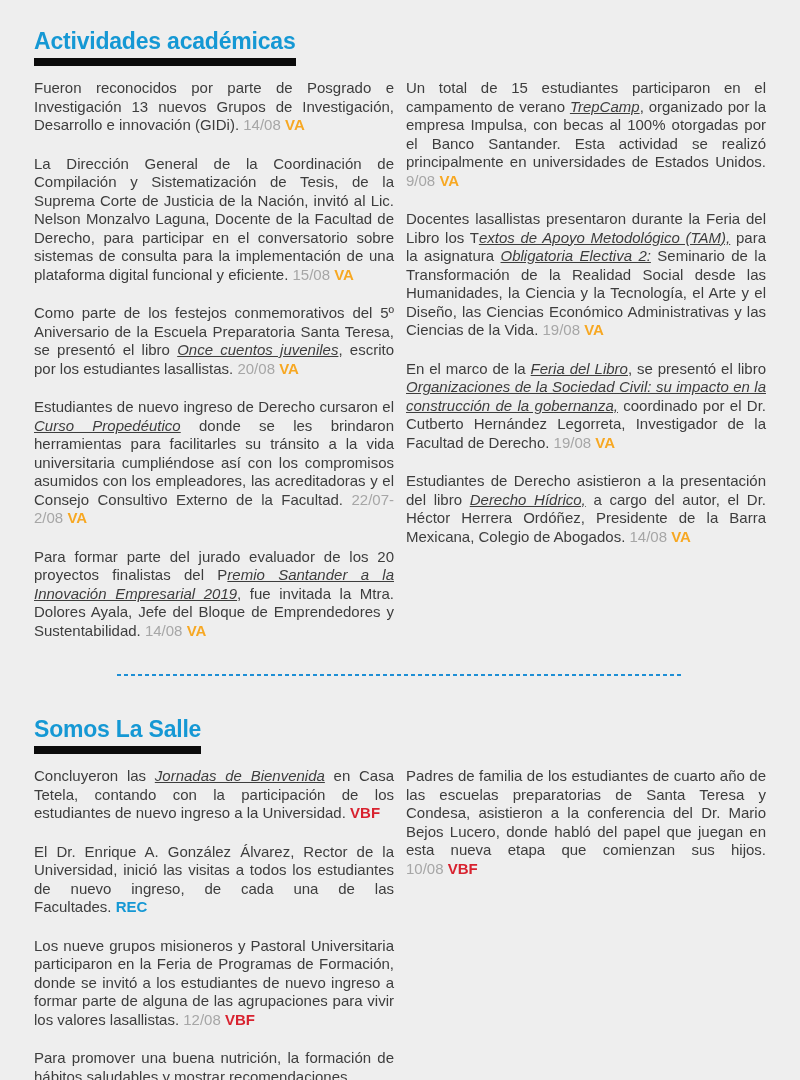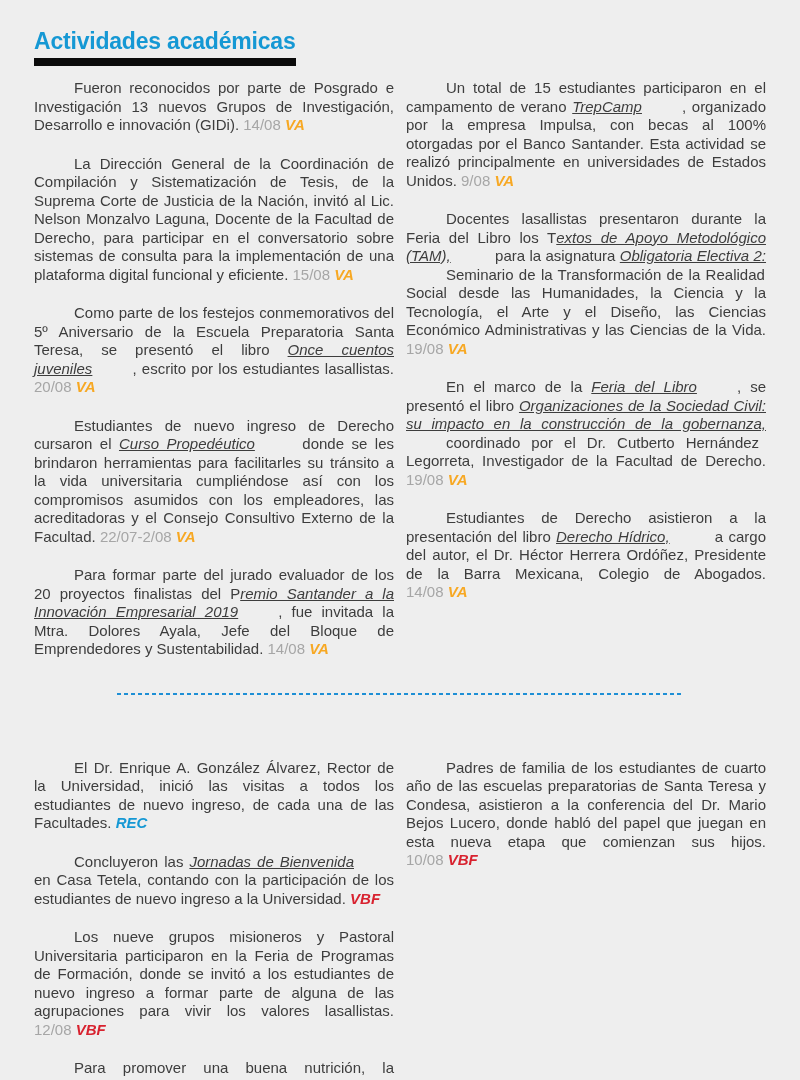--- a/index.html
+++ b/index.html
@@ -50,27 +50,26 @@
   .col {
     width: 360px;
     flex: 0 0 360px;
   }
   p.news-item {
     margin: 0 0 20px 0;
     font-size: 15px;
     line-height: 18.5px;
     text-align: justify;
   }
-  .run-normal { font-style: normal; margin-left: 40px; }
+  .run-normal { font-style: normal; }
   .run-italic { font-style: italic; text-decoration: underline; }
   .run-date {
     color: var(--date);
   }
   .run-tag {
-    font-style: italic;
     font-weight: 700;
     margin-left: 0.28em;
   }
   .divider {
     width: 566px;
     height: 2px;
     margin: 14px auto 0 auto;
     background: repeating-linear-gradient(90deg,
       var(--divider) 0px, var(--divider) 4px,
       transparent 4px, transparent 7px);
@@ -101,26 +100,27 @@
           <p class="news-item"><span class="run-normal">En el marco de la </span><span class="run-italic">Feria del Libro</span><span class="run-normal">, se presentó el libro </span><span class="run-italic">Organizaciones de la Sociedad Civil: su impacto en la construcción de la gobernanza,</span><span class="run-normal"> coordinado por el Dr. Cutberto Hernández Legorreta, Investigador de la Facultad de Derecho. </span><span class="run-date">19/08</span><span class="run-tag" style="color: rgb(247, 168, 35);">VA</span></p>
           <p class="news-item"><span class="run-normal">Estudiantes de Derecho asistieron a la presentación del libro </span><span class="run-italic">Derecho Hídrico,</span><span class="run-normal"> a cargo del autor, el Dr. Héctor Herrera Ordóñez, Presidente de la Barra Mexicana, Colegio de Abogados. </span><span class="run-date">14/08</span><span class="run-tag" style="color: rgb(247, 168, 35);">VA</span></p>
         </div>
       </div>
   </section>
 
   <div class="divider"></div>
 
   <section class="section-2">
     <div class="heading-block">
+      <h1 class="section-title">Somos La Salle</h1>
       <div class="heading-bar"></div>
     </div>
     <div class="columns">
         <div class="col">
+          <p class="news-item"><span class="run-normal">Concluyeron las </span><span class="run-italic">Jornadas de Bienvenida</span><span class="run-normal"> en Casa Tetela, contando con la participación de los estudiantes de nuevo ingreso a la Universidad.</span><span class="run-tag" style="color: rgb(216, 34, 47);">VBF</span></p>
           <p class="news-item"><span class="run-normal">El Dr. Enrique A. González Álvarez, Rector de la Universidad, inició las visitas a todos los estudiantes de nuevo ingreso, de cada una de las Facultades.</span><span class="run-tag" style="color: rgb(21, 152, 212);">REC</span></p>
-          <p class="news-item"><span class="run-normal">Concluyeron las </span><span class="run-italic">Jornadas de Bienvenida</span><span class="run-normal"> en Casa Tetela, contando con la participación de los estudiantes de nuevo ingreso a la Universidad.</span><span class="run-tag" style="color: rgb(216, 34, 47);">VBF</span></p>
           <p class="news-item"><span class="run-normal">Los nueve grupos misioneros y Pastoral Universitaria participaron en la Feria de Programas de Formación, donde se invitó a los estudiantes de nuevo ingreso a formar parte de alguna de las agrupaciones para vivir los valores lasallistas. </span><span class="run-date">12/08</span><span class="run-tag" style="color: rgb(216, 34, 47);">VBF</span></p>
           <p class="news-item"><span class="run-normal">Para promover una buena nutrición, la formación de hábitos saludables y mostrar recomendaciones</span></p>
         </div>
         <div class="col">
           <p class="news-item"><span class="run-normal">Padres de familia de los estudiantes de cuarto año de las escuelas preparatorias de Santa Teresa y Condesa, asistieron a la conferencia del Dr. Mario Bejos Lucero, donde habló del papel que juegan en esta nueva etapa que comienzan sus hijos. </span><span class="run-date">10/08</span><span class="run-tag" style="color: rgb(216, 34, 47);">VBF</span></p>
         </div>
       </div>
   </section>
 
 </div>

